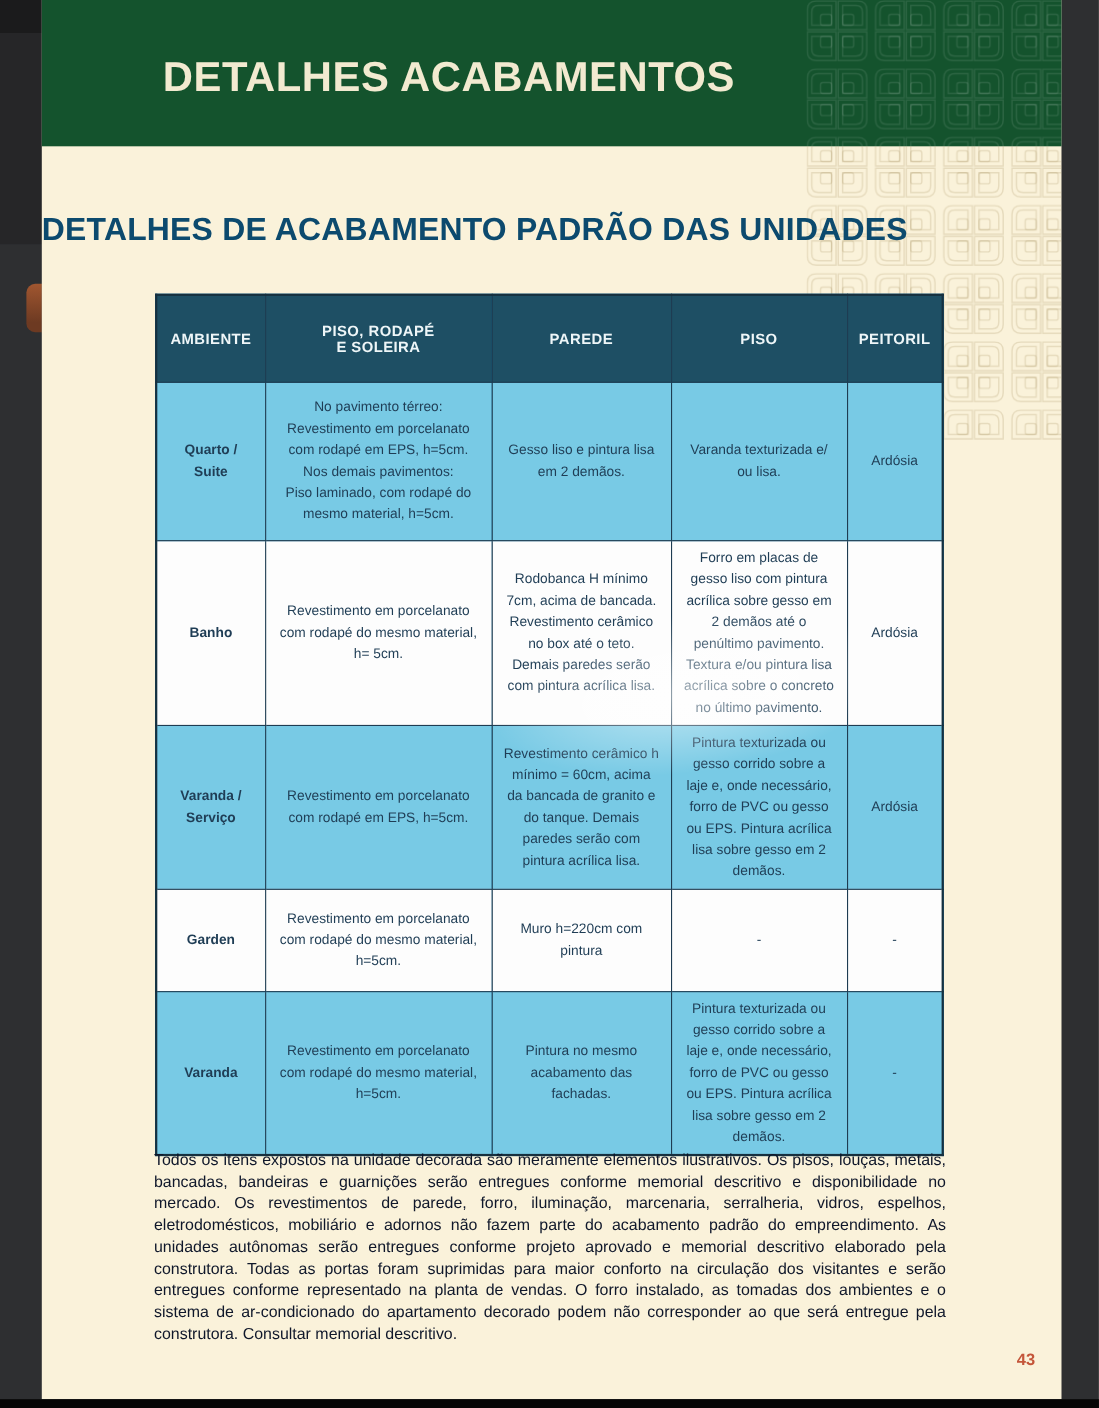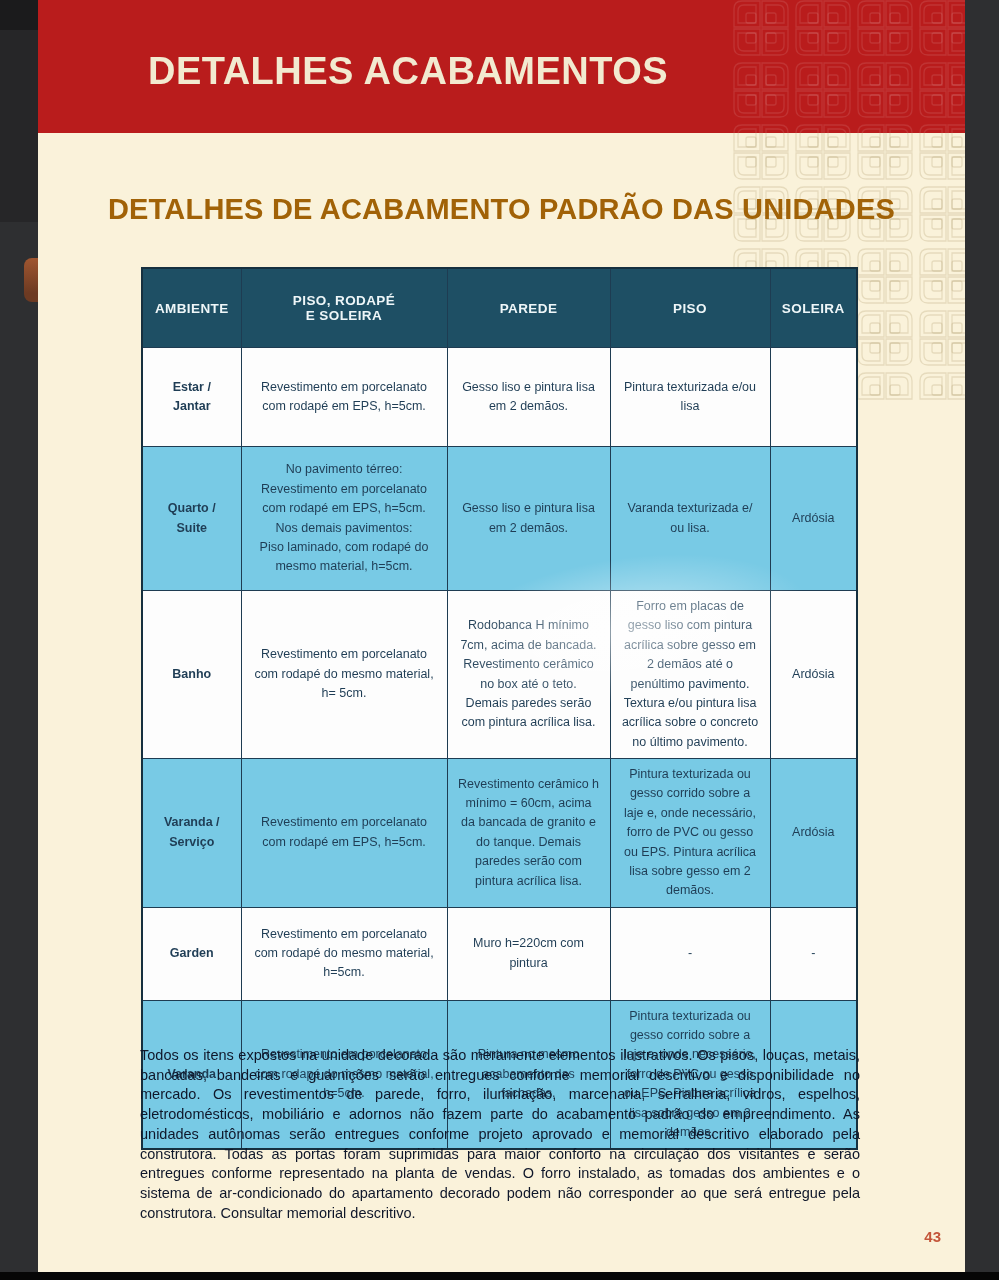--- a/index.html
+++ b/index.html
@@ -17,31 +17,31 @@
     background:linear-gradient(180deg,#a05630 0%,#6d3a22 80%);
     border-radius:8px 0 0 8px;
   }
   
   .page{
     position:absolute;left:38px;top:0;width:927px;height:1272px;
     background:#faf2da;
   }
   .band{
     position:absolute;left:0;top:0;width:100%;height:133px;
-    background:#b91c1c;
+    background:#14532d;
   }
   .band-title{
     position:absolute;left:110px;top:50px;
     font-size:38px;font-weight:bold;color:#f2ead0;letter-spacing:.5px;
     white-space:nowrap;
   }
   .pattern-layer{position:absolute;left:695px;top:0;width:232px;height:400px;pointer-events:none;}
   .section-title{
     position:absolute;left:0;top:193px;width:100%;
-    text-align:center;font-size:29px;font-weight:bold;color:#a16207;
+    font-size:29px;font-weight:bold;color:#0c4a6e;
     letter-spacing:.2px;
   }
   
   .spec-table{
     position:absolute;left:103px;top:267px;width:715px;
     border-collapse:collapse;table-layout:fixed;
     border:2px solid #16303f;
     background:#0369a1;
   }
   .spec-table th,.spec-table td{
@@ -136,32 +136,24 @@
         <col style="width:160px">
         <col style="width:87px">
     </colgroup>
     <thead>
       <tr>
         <th>AMBIENTE</th>
         <th>PISO, RODAPÉ
 E SOLEIRA</th>
         <th>PAREDE</th>
         <th>PISO</th>
-        <th>SOLEIRA</th>
+        <th>PEITORIL</th>
       </tr>
     </thead>
     <tbody>
-      <tr class="shade-white r1">
-        <td class="ambiente">Estar /
-Jantar</td>
-        <td>Revestimento em porcelanato com rodapé em EPS, h=5cm.</td>
-        <td>Gesso liso e pintura lisa em 2 demãos.</td>
-        <td>Pintura texturizada e/ou lisa</td>
-        <td></td>
-      </tr>
       <tr class="shade-blue r2">
         <td class="ambiente">Quarto /
 Suite</td>
         <td>No pavimento térreo:
 Revestimento em porcelanato com rodapé em EPS, h=5cm.
 Nos demais pavimentos:
 Piso laminado, com rodapé do mesmo material, h=5cm.</td>
         <td>Gesso liso e pintura lisa em 2 demãos.</td>
         <td>Varanda texturizada e/ ou lisa.</td>
         <td>Ardósia</td>

